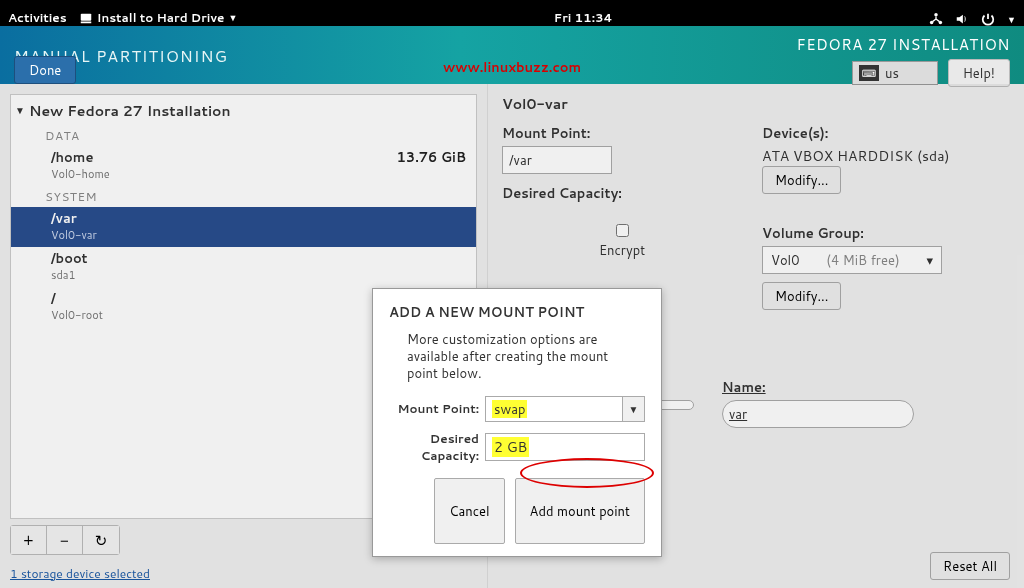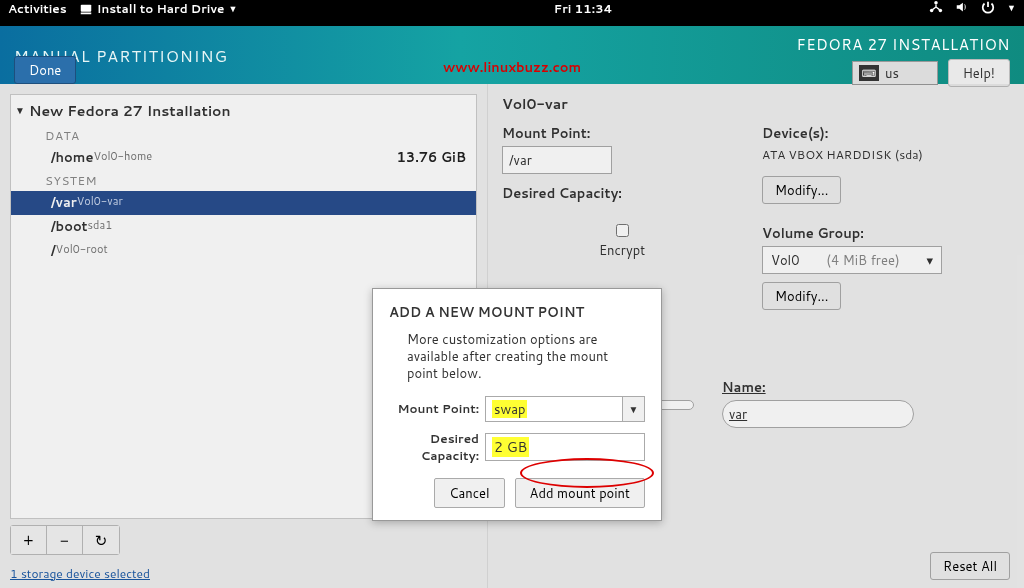--- a/index.html
+++ b/index.html
@@ -1,20 +1,20 @@
 <!DOCTYPE html>
 <html><head>
 <meta charset="utf-8">
 <style>
   * { box-sizing: border-box; margin: 0; padding: 0; font-family: "Cantarell", "Segoe UI", sans-serif; }
   html, body { width: 1024px; height: 588px; overflow: hidden; }
   body { background: #f0f0f0; font-size: 13px; color: #333; }
 
   
-  .top-panel { height: 26px; background: #000; color: #fff; display: flex; align-items: flex-start; padding: 0 8px; font-size: 12px; }
+  .top-panel { height: 26px; background: #000; color: #fff; display: flex; align-items: flex-end; padding: 0 8px; font-size: 12px; }
   .top-panel .left, .top-panel .right { display: flex; align-items: center; gap: 12px; }
   .top-panel .center { flex: 1; text-align: center; font-weight: bold; }
   .top-panel .item { display: flex; align-items: center; gap: 4px; }
   .top-panel .item b { font-weight: bold; }
   .tri { font-size: 9px; }
 
   
   .inst-header { height: 58px; background: linear-gradient(90deg, #0a6ea0 0%, #15a3a3 45%, #0f8b80 100%); display: flex; align-items: center; padding: 8px 14px; position: relative; }
   .inst-header .title { color: #e8f6f6; font-size: 16px; letter-spacing: 1px; font-weight: 400; }
   .inst-header .right-area { position: absolute; right: 14px; top: 8px; display: flex; flex-direction: column; align-items: flex-end; gap: 4px; }
@@ -28,21 +28,21 @@
   .site-url { position: absolute; left: 50%; transform: translateX(-50%); top: 32px; color: #d80000; font-weight: bold; font-size: 13px; }
 
   
   .content { display: flex; height: calc(588px - 26px - 58px); }
   .left-pane { width: 488px; border-right: 1px solid #ddd; display: flex; flex-direction: column; padding: 10px 10px 6px 10px; }
   .tree { flex: 1; border: 1px solid #ccc; background: #fff; overflow: hidden; position: relative;}
   .tree-title { font-weight: bold; font-size: 14px; padding: 6px 8px 4px 18px; position: relative;}
   .tree-title .chev { position: absolute; left: 4px; top: 8px; font-size: 10px;}
   .section-label { color: #888; font-size: 12px; padding: 2px 8px 2px 34px; letter-spacing: 0.5px;}
   .part-row { padding: 2px 10px 4px 40px; display: flex; justify-content: space-between; }
-  .part-row .names { display: flex; }
+  .part-row .names { display: flex; flex-direction: column; }
   .part-row .names .mp { font-weight: bold; font-size: 13px; }
   .part-row .names .dev { color: #777; font-size: 11px; }
   .part-row .sz { font-weight: bold; font-size: 13px; color: #222; }
   .part-row.selected { background: #294e8f; }
   .part-row.selected .mp { color: #fff; }
   .part-row.selected .dev { color: #cdd9ef; }
 
   .toolbar { display: flex; gap: 0; margin-top: 6px; border: 1px solid #bbb; width: fit-content; border-radius: 3px;}
   .toolbar button { width: 36px; height: 28px; border: none; border-right: 1px solid #bbb; background: #f4f4f4; font-size: 15px;}
   .toolbar button:last-child { border-right: none; }
@@ -75,21 +75,21 @@
   .modal .m-title { font-weight: bold; font-size: 13px; margin-bottom: 10px;}
   .modal .m-desc { font-size: 13px; color: #333; margin: 0 10px 14px 18px; line-height: 1.3;}
   .modal .m-row { display: flex; align-items: center; margin-bottom: 8px;}
   .modal .m-row .m-lbl { font-weight: bold; font-size: 12px; width: 96px; text-align: right; padding-right: 6px;}
   .modal .combo { flex: 1; display: flex;}
   .modal .combo .val { flex: 1; border: 1px solid #aaa; padding: 3px 6px; font-size: 13px;}
   .modal .combo .dd { width: 22px; border: 1px solid #aaa; border-left: none; background: #f0f0f0; display:flex; align-items:center; justify-content:center; font-size:10px;}
   .modal .m-input { flex:1; border: 1px solid #aaa; padding: 3px 6px; font-size: 14px;}
   .hl { background: #ffff33; display:inline-block; padding: 0 2px;}
   .modal .m-btns { display: flex; justify-content: flex-end; gap: 10px; margin-top: 14px;}
-  .modal .m-btns button { border: 1px solid #aaa; background: #f0f0f0; padding: 5px 14px; border-radius: 2px; font-size: 13px; text-align: center;}
+  .modal .m-btns button { border: 1px solid #aaa; background: #f0f0f0; padding: 23px 14px; border-radius: 2px; font-size: 13px; text-align: center;}
   .red-oval { position: absolute; border: 2px solid #d00; border-radius: 50%; width: 134px; height: 30px; left: 520px; top: 374px; z-index: 60; pointer-events:none;}
 
   
   .dim { position: absolute; inset: 0; background: rgba(0,0,0,.06); z-index: 40; pointer-events:none;}
   .content { position: relative; }
 
   svg.picon { width: 14px; height: 14px; fill: #fff; }
 </style>
 </head>
 <body>
@@ -199,21 +199,21 @@
     <div class="rp-title">Vol0-var</div>
 
     <div class="rp-grid">
       <div class="rp-row">
         <div class="lbl">Mount Point:</div>
         <div class="tbox">/var</div>
         <div class="lbl" style="margin-top:10px">Desired Capacity:</div>
       </div>
       <div class="rp-row">
         <div class="lbl">Device(s):</div>
-        <div style="font-size:12px;margin-bottom:13px">ATA VBOX HARDDISK (sda)</div>
+        <div style="font-size:14px;margin-bottom:0">ATA VBOX HARDDISK (sda)</div>
         <button class="btn">Modify...</button>
       </div>
 
       <div class="rp-row">
         <label class="chk">
           <input type="checkbox" style="">
           <span>Encrypt</span>
         </label>
       </div>
       <div class="rp-row">

